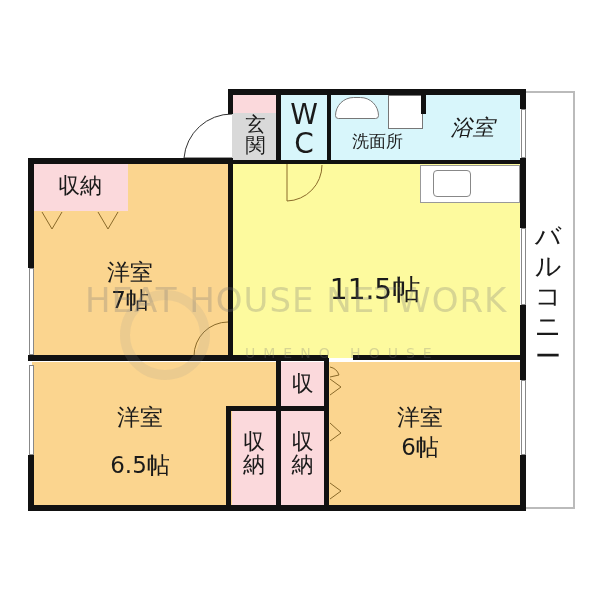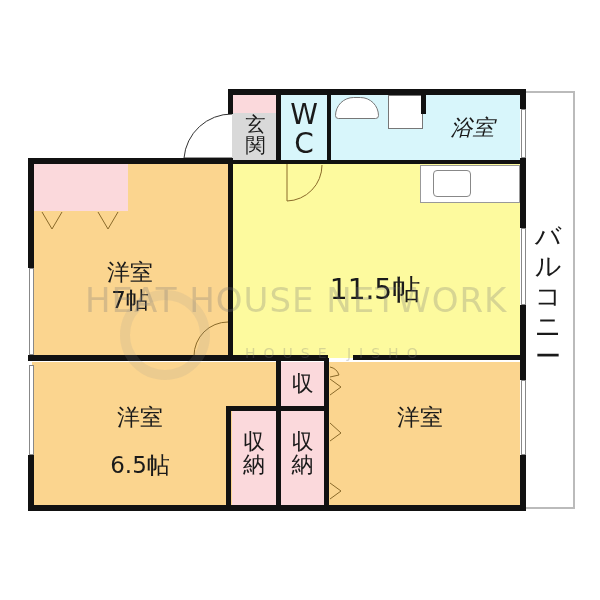--- a/index.html
+++ b/index.html
@@ -30,34 +30,36 @@
       <path d="M52 2 A48 48 0 0 0 4 46 L52 46" fill="none" stroke="#333" stroke-width="1"></path>
     </svg>
 
   <div class="abs" style="left:279px;top:95px;width:50px;height:68px;background:#d8f6fb;"></div>
   <div class="lbl" style="left:279px;top:100px;width:50px;font-size:28px;white-space:pre;">W
 C</div>
 
   <div class="abs" style="left:329px;top:95px;width:96px;height:68px;background:#d8f6fb;"></div>
   <div class="abs" style="left:335px;top:97px;width:44px;height:22px;border:1px solid #777;border-radius:22px 22px 4px 4px;background:#fff;"></div>
   <div class="abs" style="left:388px;top:95px;width:35px;height:34px;border:1px solid #777;background:#fff;"></div>
+  <div class="lbl" style="left:335px;top:133px;width:85px;font-size:17px;">洗面所</div>
 
   <div class="abs" style="left:425px;top:95px;width:95px;height:68px;background:#d8f6fb;"></div>
   <div class="lbl" style="left:425px;top:116px;width:95px;font-size:22px;font-style:italic;">浴室</div>
 
   <div class="abs" style="left:232px;top:163px;width:288px;height:195px;background:#fdfa9e;"></div>
   <div class="abs" style="left:420px;top:165px;width:100px;height:38px;background:#fff;border:1px solid #999;"></div>
   <div class="abs" style="left:433px;top:170px;width:38px;height:27px;border:1px solid #888;border-radius:4px;background:#fff;"></div>
   <div class="lbl" style="left:300px;top:275px;width:150px;font-size:28px;">11.5帖</div>
   <svg class="abs" style="left:284px;top:163px;" width="40" height="45">
       <path d="M3 0 L3 38 A36 36 0 0 0 38 2" fill="none" stroke="#8a6a2a" stroke-width="1"></path>
     </svg>
 
   <div class="abs" style="left:32px;top:163px;width:200px;height:195px;background:#fbd58f;"></div>
   <div class="abs" style="left:32px;top:163px;width:96px;height:48px;background:#fbd9dc;"></div>
+  <div class="lbl" style="left:32px;top:174px;width:96px;font-size:22px;">収納</div>
   <svg class="abs" style="left:40px;top:211px;" width="80" height="20">
       <path d="M2 1 L12 18 L22 1 M58 1 L68 18 L78 1" fill="none" stroke="#8a6a2a" stroke-width="1"></path>
     </svg>
   <div class="lbl" style="left:80px;top:260px;width:100px;font-size:23px;">洋室</div>
   <div class="lbl" style="left:80px;top:288px;width:100px;font-size:23px;">7帖</div>
   <svg class="abs" style="left:192px;top:320px;" width="40" height="38">
       <path d="M36 2 A34 34 0 0 0 2 36 L36 36" fill="none" stroke="#8a6a2a" stroke-width="1"></path>
     </svg>
 
   <div class="abs" style="left:32px;top:362px;width:248px;height:146px;background:#fbd58f;"></div>
@@ -71,20 +73,21 @@
 納</div>
   <div class="abs" style="left:280px;top:410px;width:45px;height:98px;background:#fbd9dc;"></div>
   <div class="lbl" style="left:280px;top:430px;width:45px;font-size:22px;white-space:pre;">収
 納</div>
 
   <div class="abs" style="left:329px;top:362px;width:191px;height:146px;background:#fbd58f;"></div>
   <svg class="abs" style="left:329px;top:365px;" width="20" height="140">
       <path d="M1 2 A12 12 0 0 1 10 10 L1 12 M1 14 L12 22 L1 30 M1 58 L12 68 L1 76 M1 118 L12 126 L1 134" fill="none" stroke="#8a6a2a" stroke-width="1"></path>
     </svg>
   <div class="lbl" style="left:370px;top:405px;width:100px;font-size:23px;">洋室</div>
+  <div class="lbl" style="left:370px;top:435px;width:100px;font-size:23px;">6帖</div>
 
   <div class="wall" style="left:228px;top:89px;width:298px;height:6px;"></div>
   <div class="wall" style="left:228px;top:89px;width:5px;height:25px;"></div>
   <div class="wall" style="left:228px;top:160px;width:5px;height:200px;"></div>
   <div class="wall" style="left:28px;top:158px;width:205px;height:6px;"></div>
   <div class="wall" style="left:28px;top:158px;width:6px;height:110px;"></div>
   <div class="wall" style="left:28px;top:355px;width:300px;height:6px;"></div>
   <div class="wall" style="left:28px;top:505px;width:498px;height:6px;"></div>
   <div class="wall" style="left:28px;top:455px;width:6px;height:55px;"></div>
   <div class="wall" style="left:520px;top:89px;width:6px;height:20px;"></div>
@@ -102,16 +105,16 @@
   <div class="wall" style="left:226px;top:406px;width:103px;height:5px;"></div>
   <div class="wall" style="left:226px;top:406px;width:5px;height:104px;"></div>
 
   <div class="win" style="left:29px;top:268px;width:5px;height:87px;"></div>
   <div class="win" style="left:29px;top:365px;width:5px;height:90px;"></div>
   <div class="win" style="left:521px;top:228px;width:5px;height:77px;"></div>
   <div class="win" style="left:521px;top:380px;width:5px;height:75px;"></div>
   <div class="win" style="left:521px;top:109px;width:5px;height:49px;"></div>
 
   <div class="wm" style="left:85px;top:280px;font-size:34px;letter-spacing:1px;">HEAT HOUSE NETWORK</div>
-  <div class="wm" style="left:245px;top:345px;font-size:14px;letter-spacing:8px;">HOUSE JISHO</div>
+  <div class="wm" style="left:245px;top:345px;font-size:14px;letter-spacing:8px;">UMENO HOUSE</div>
   <div class="abs" style="left:120px;top:290px;width:90px;height:90px;border-radius:50%;border:10px solid rgba(150,150,150,0.15);"></div>
 
 </div>
 
 </body></html>

